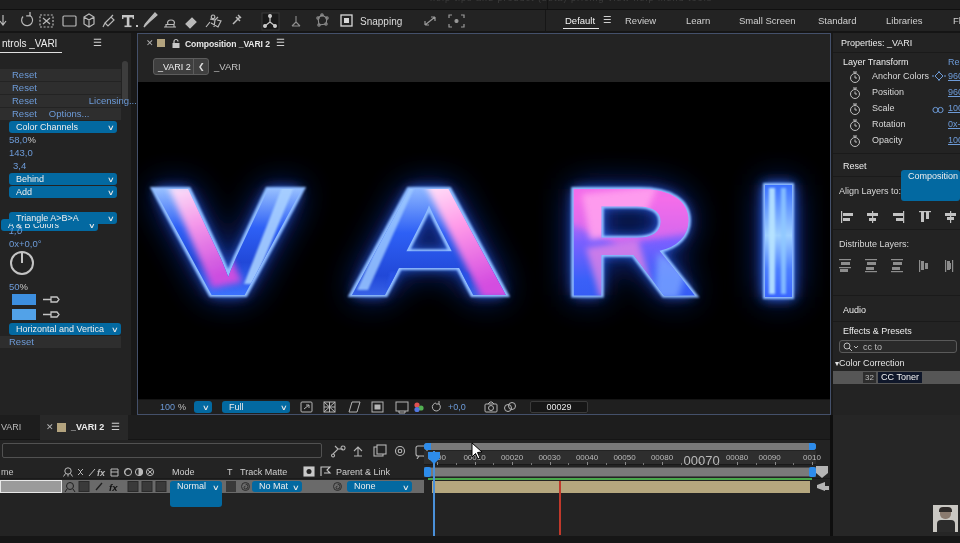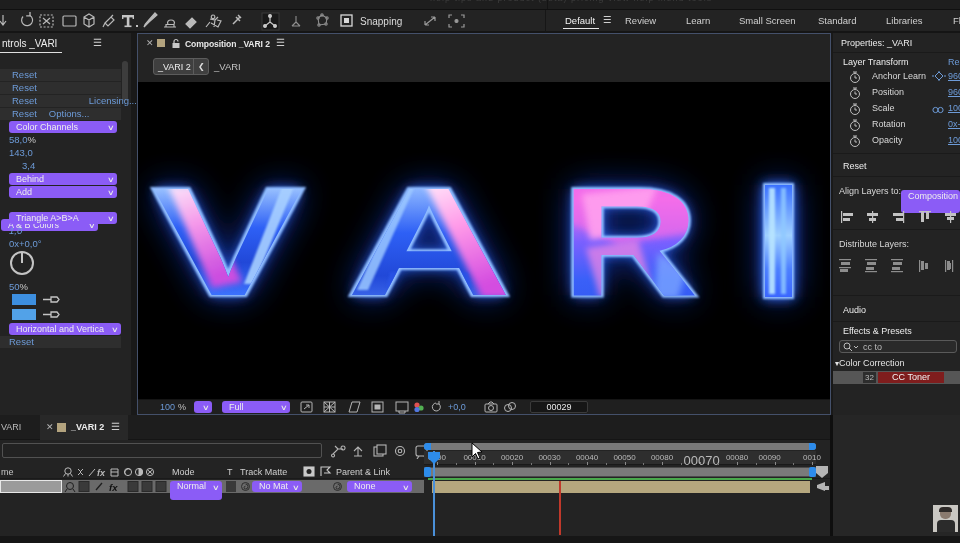--- a/index.html
+++ b/index.html
@@ -1,20 +1,20 @@
 <!DOCTYPE html>
 <html><head>
 <meta charset="utf-8">
 <style>
 * { margin:0; padding:0; box-sizing:border-box; }
 html,body { width:960px; height:543px; background:#1d1d1d; font-family:"Liberation Sans",sans-serif; overflow:hidden; }
 .abs { position:absolute; }
 #stage { position:relative; width:960px; height:543px; background:#191919; color:#c8c8c8; }
 .blue { color:#6d9bd8; }
-.ddown { position:absolute; background:#8b5cf6; border-radius:3px; color:#ededed; font-size:9px; line-height:12px; padding-left:7px; }
+.ddown { position:absolute; background:#0369a1; border-radius:3px; color:#ededed; font-size:9px; line-height:12px; padding-left:7px; }
 .ddown .chev { position:absolute; right:4px; top:1px; font-size:7.5px; color:#e8e8e8; transform:scaleX(1.4); }
 .row { position:absolute; left:0; width:121px; height:12px; font-size:9.5px; line-height:12px; }
 svg { display:block; }
 </style>
 </head>
 <body>
 <div id="stage">
 
 <div class="abs" style="left:0;top:0;width:960px;height:10px;background:#1e1e1e;border-bottom:1px solid #101010;overflow:hidden;">
   <div class="abs" style="left:430px;top:-7px;font-size:9px;color:#3c3c3c;letter-spacing:1px;">help tips and product (beta) pricing view help menu tools</div>
@@ -102,21 +102,21 @@
     <div class="abs" style="left:0;top:49px;width:121px;height:12px;background:#2e2e2e;"></div>
     <div class="abs" style="left:0;top:62px;width:121px;height:12px;background:#2e2e2e;"></div>
     <div class="abs" style="left:0;top:75px;width:121px;height:12px;background:#2e2e2e;"></div>
     <div class="row blue" style="top:36px;"><span style="margin-left:12px;">Reset</span></div>
     <div class="row blue" style="top:49px;"><span style="margin-left:12px;">Reset</span></div>
     <div class="row blue" style="top:62px;"><span style="margin-left:12px;">Reset</span><span style="margin-left:12px;padding-left:40px;">Licensing...</span></div>
     <div class="row blue" style="top:75px;"><span style="margin-left:12px;">Reset</span><span style="margin-left:12px;">Options...</span></div>
     <div class="ddown" style="left:9px;top:88px;width:108px;height:12px;">Color Channels<span class="chev">∨</span></div>
     <div class="row blue" style="top:101px;"><span style="margin-left:9px;">58,0<span style="color:#c8c8c8;">%</span></span></div>
     <div class="row blue" style="top:114px;"><span style="margin-left:9px;">143,0</span></div>
-    <div class="row blue" style="top:127px;"><span style="margin-left:22px;">3,4</span></div>
+    <div class="row blue" style="top:127px;"><span style="margin-left:13px;">3,4</span></div>
     <div class="ddown" style="left:9px;top:140px;width:108px;height:12px;">Behind<span class="chev">∨</span></div>
     <div class="ddown" style="left:9px;top:153px;width:108px;height:12px;">Add<span class="chev">∨</span></div>
     <div class="ddown" style="left:1px;top:166px;width:97px;height:12px;margin-top:20px;">A &amp; B Colors<span class="chev">∨</span></div>
     <div class="ddown" style="left:9px;top:179px;width:108px;height:12px;">Triangle A&gt;B&gt;A<span class="chev">∨</span></div>
     <div class="row blue" style="top:192px;"><span style="margin-left:9px;font-style:italic;">1,0</span></div>
     <div class="row blue" style="top:205px;"><span style="margin-left:9px;">0x+0,0°</span></div>
     <div class="abs" style="left:10px;top:218px;width:24px;height:24px;border:2px solid #c4c4c4;border-radius:50%;"></div>
     <div class="abs" style="left:21px;top:219px;width:2px;height:11px;background:#c4c4c4;"></div>
     <div class="row blue" style="top:248px;"><span style="margin-left:9px;">50<span style="color:#c8c8c8;">%</span></span></div>
     <div class="abs" style="left:12px;top:261px;width:24px;height:11px;background:#3d8fe0;"></div>
@@ -322,36 +322,36 @@
             <path d="M22 52.5 v2.5 h2 M20 49 h4 M22 49 v1.5"></path>
         <circle cx="22" cy="71" r="4.5"></circle>
             <path d="M22 68.5 v2.5 h2 M20 65 h4 M22 65 v1.5"></path>
       </g>
       <g stroke="#6d9bd8" fill="none" stroke-width="1">
         <path d="M102 5 l4 4 l4 -4 l-4 -4 z M99 5 h2 M111 5 h2 M106 8 v2 M106 0 v2"></path>
         <circle cx="102.5" cy="39" r="2.6"></circle>
             <circle cx="107.5" cy="39" r="2.6"></circle>
       </g>
     </svg>
-    <span class="abs" style="left:39px;top:0px;">Anchor Learn</span>
+    <span class="abs" style="left:39px;top:0px;">Anchor Colors</span>
         <span class="abs blue" style="left:115px;top:0px;text-decoration:underline;">960</span>
     <span class="abs" style="left:39px;top:16px;">Position</span>
         <span class="abs blue" style="left:115px;top:16px;text-decoration:underline;">960</span>
     <span class="abs" style="left:39px;top:32px;">Scale</span>
         <span class="abs blue" style="left:115px;top:32px;text-decoration:underline;">100</span>
     <span class="abs" style="left:39px;top:48px;">Rotation</span>
         <span class="abs blue" style="left:115px;top:48px;text-decoration:underline;">0x‑</span>
     <span class="abs" style="left:39px;top:64px;">Opacity</span>
         <span class="abs blue" style="left:115px;top:64px;text-decoration:underline;">100</span>
   </div>
   <div class="abs" style="left:0;top:120px;width:127px;height:1px;background:#1a1a1a;"></div>
   <span class="abs" style="left:10px;top:128px;color:#ececec;">Reset</span>
   <div class="abs" style="left:0;top:143px;width:127px;height:1px;background:#1a1a1a;"></div>
   <span class="abs" style="left:6px;top:153px;">Align Layers to:</span>
-  <div class="ddown" style="left:68px;top:157px;width:59px;height:23px;line-height:13px;">Composition</div>
+  <div class="ddown" style="left:68px;top:137px;width:59px;height:31px;line-height:13px;">Composition</div>
 
   <svg width="127" height="16" style="position:absolute;left:0;top:176px;">
     <g fill="#c2c2c2">
       <rect x="8" y="2" width="1.2" height="12"></rect>
           <rect x="10" y="4" width="10" height="3"></rect>
           <rect x="10" y="9" width="7" height="3"></rect>
       <rect x="39" y="2" width="1.2" height="12"></rect>
           <rect x="34" y="4" width="11" height="3"></rect>
           <rect x="36" y="9" width="7" height="3"></rect>
       <rect x="70" y="2" width="1.2" height="12"></rect>
@@ -397,21 +397,21 @@
   <div class="abs" style="left:6px;top:307px;width:118px;height:13px;border:1px solid #5a5a5a;border-radius:3px;background:#2a2a2a;">
     <svg width="16" height="11" style="position:absolute;left:3px;top:1px;">
           <circle cx="4" cy="4" r="3" stroke="#bbb" fill="none"></circle>
           <path d="M6 6 l3 3 M11 4 l2 2 l2 -2" stroke="#bbb" fill="none"></path>
         </svg>
     <span class="abs" style="left:23px;top:1px;color:#b9b9b9;">cc to</span>
   </div>
   <div class="abs" style="left:2px;top:325px;color:#e4e4e4;"><span style="font-size:8px;">▾</span>Color Correction</div>
   <div class="abs" style="left:0;top:338px;width:127px;height:13px;background:#565656;">
     <div class="abs" style="left:30px;top:1px;width:13px;height:11px;background:#2d2d2d;color:#bbb;font-size:8px;text-align:center;line-height:11px;">32</div>
-    <div class="abs" style="left:45px;top:1px;width:66px;height:11px;background:#7f1d1d;color:#f2f2f2;font-size:9px;text-align:center;line-height:11px;">CC Toner</div>
+    <div class="abs" style="left:45px;top:1px;width:44px;height:11px;background:#0f172a;color:#f2f2f2;font-size:9px;text-align:center;line-height:11px;">CC Toner</div>
   </div>
 </div>
 
 <div id="timeline" class="abs" style="left:0;top:415px;width:960px;height:128px;background:#232323;font-size:9px;color:#cfcfcf;">
 
   <div class="abs" style="left:833px;top:0;width:127px;height:128px;background:#262626;"></div>
   <div class="abs" style="left:830px;top:0;width:3px;height:128px;background:#0e0e0e;"></div>
 
   <div class="abs" style="left:0;top:0;width:830px;height:25px;background:#1d1d1d;border-bottom:1px solid #151515;"></div>
   <span class="abs" style="left:1px;top:7px;color:#bdbdbd;">VARI</span>
@@ -472,21 +472,21 @@
       <circle cx="8" cy="6" r="3.5"></circle>
           <path d="M5 9 l-2 3 M11 9 l2 3"></path>
       <rect x="17" y="1.5" width="10" height="10" fill="#3a3a3a" stroke="#2a2a2a"></rect>
       <path d="M34 10 l6 -7" stroke-width="1.3"></path>
       <rect x="66" y="1.5" width="10" height="10" fill="#3a3a3a" stroke="#2a2a2a"></rect>
       <rect x="80" y="1.5" width="10" height="10" fill="#3a3a3a" stroke="#2a2a2a"></rect>
       <rect x="94" y="1.5" width="10" height="10" fill="#3a3a3a" stroke="#2a2a2a"></rect>
     </g>
     <text x="47" y="10.5" fill="#111" font-size="9.5" font-style="italic" font-weight="bold">fx</text>
   </svg>
-  <div class="ddown" style="left:170px;top:66px;width:52px;height:19px;line-height:11px;">Normal<span class="chev">∨</span></div>
+  <div class="ddown" style="left:170px;top:66px;width:52px;height:26px;line-height:11px;">Normal<span class="chev">∨</span></div>
   <div class="abs" style="left:226px;top:66px;width:10px;height:11px;background:#3a3a3a;"></div>
   <svg width="12" height="12" style="position:absolute;left:240px;top:66px;">
         <circle cx="5.5" cy="5.5" r="4" stroke="#2c2c2c" fill="none"></circle>
         <path d="M5.5 3 a2.5 2.5 0 0 1 0 5 a1.4 1.4 0 0 1 0 -2.8" stroke="#2c2c2c" fill="none"></path>
       </svg>
   <div class="ddown" style="left:252px;top:66px;width:50px;height:11px;line-height:11px;">No Mat<span class="chev">∨</span></div>
   <svg width="12" height="12" style="position:absolute;left:332px;top:66px;">
         <circle cx="5.5" cy="5.5" r="4" stroke="#2c2c2c" fill="none"></circle>
         <path d="M5.5 3 a2.5 2.5 0 0 1 0 5 a1.4 1.4 0 0 1 0 -2.8" stroke="#2c2c2c" fill="none"></path>
       </svg>

